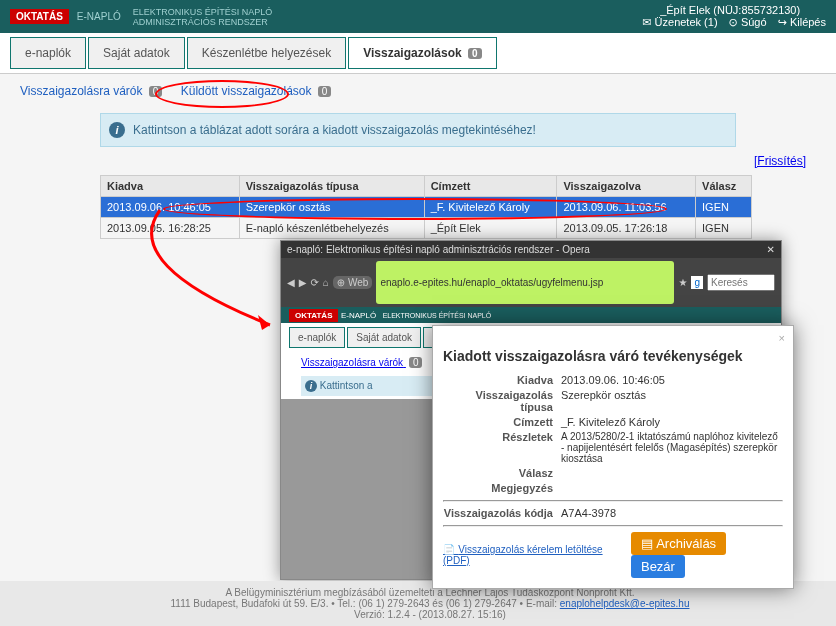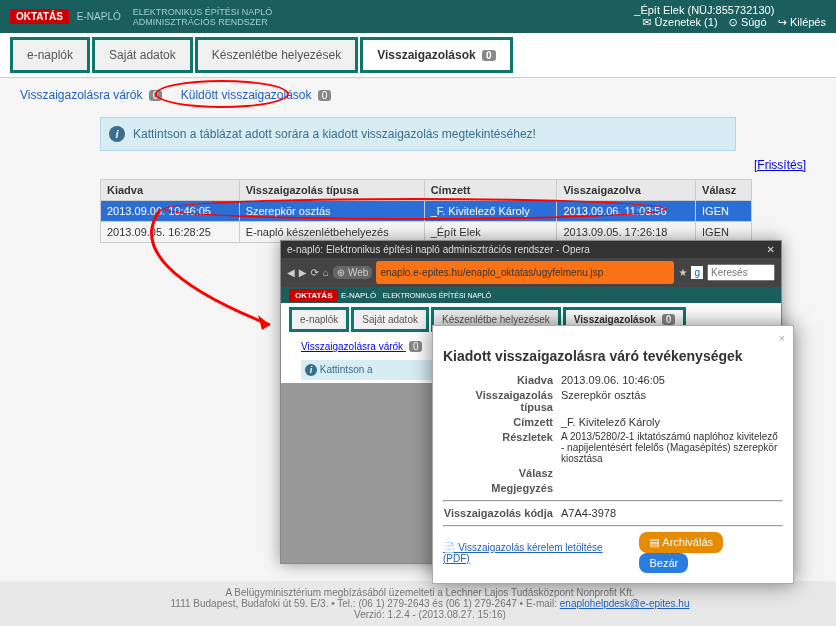--- a/index.html
+++ b/index.html
@@ -1,51 +1,51 @@
 <!DOCTYPE html>
 <html><head>
 <meta charset="utf-8">
 <style>
 body{margin:0;font-family:Arial,sans-serif;font-size:12px;background:#f5f5f5;color:#333;width:836px;height:626px;overflow:hidden;position:relative}
 .header{background:#1a5e5e;color:#fff;padding:4px 10px;display:flex;justify-content:space-between;align-items:center}
 .header-left{display:flex;align-items:center;gap:8px}
 .logo-badge{background:#c00;color:#fff;padding:2px 6px;font-size:10px;font-weight:bold}
 .header-sub{font-size:9px;color:#a0d0d0}
-.header-right{font-size:11px;text-align:left}
+.header-right{font-size:11px;text-align:center}
 .header-right a{color:#fff;text-decoration:none;margin-left:8px}
 .tab-bar{background:#fff;border-bottom:1px solid #ccc;padding:4px 10px;display:flex;gap:2px}
-.tab{padding:8px 14px;background:#f0f0f0;border:3px solid #0f766e;cursor:pointer;font-size:12px;color:#555}
+.tab{padding:8px 14px;background:#f0f0f0;border:1px solid #0f766e;cursor:pointer;font-size:12px;color:#555}
 .tab.active{background:#fff;color:#333;font-weight:bold}
 .badge{display:inline-block;background:#888;color:#fff;border-radius:3px;padding:0 4px;font-size:10px;margin-left:3px}
 .subtabs{padding:10px 20px}
 .subtabs a{color:#2060c0;text-decoration:none;margin-right:15px}
 .info-bar{background:#d8ecf4;border:1px solid #b0d8e8;margin:5px 100px;padding:8px;color:#3a6e8e;font-size:12px;display:flex;align-items:center;gap:8px}
 .info-icon{width:16px;height:16px;background:#3a6e8e;color:#fff;border-radius:50%;display:inline-flex;align-items:center;justify-content:center;font-style:italic;font-weight:bold;font-size:11px}
 .refresh{text-align:right;padding:2px 30px;color:#2060c0}
 .data-table{width:78%;margin:5px 100px;border-collapse:collapse;font-size:11px}
 .data-table th{background:#e8e8e8;border:1px solid #ccc;padding:4px 6px;text-align:left;font-weight:bold}
 .data-table td{border:1px solid #ccc;padding:4px 6px}
 .data-table tr.sel td{background:#2a6ed6;color:#fff}
 .red-circle{position:absolute;border:2px solid red;border-radius:50%;pointer-events:none}
 .arrow{position:absolute;pointer-events:none}
 .popup-window{position:absolute;left:280px;top:240px;width:500px;box-shadow:0 0 15px rgba(0,0,0,0.4);background:#fff;border:1px solid #888}
 .popup-titlebar{background:#333;color:#ddd;padding:3px 6px;font-size:10px;display:flex;justify-content:space-between}
 .popup-toolbar{background:#444;padding:3px 6px;display:flex;align-items:center;gap:4px;font-size:10px;color:#ccc}
-.popup-url{background:#f97316;color:#333;flex:1;padding:6px 4px;border-radius:3px}
+.popup-url{background:#bef264;color:#333;flex:1;padding:16px 4px;border-radius:3px}
 .popup-inner-header{background:#1a5e5e;color:#fff;padding:3px 8px;font-size:9px}
 .popup-tabs{background:#fff;padding:4px 8px;display:flex;gap:2px;font-size:10px}
 .popup-tabs .tab{padding:4px 8px;font-size:10px}
 .popup-subtab{padding:5px 20px;font-size:10px;color:#2060c0}
 .popup-info{background:#d8ecf4;margin:3px 20px;padding:4px;font-size:10px;color:#3a6e8e}
 .modal{position:absolute;left:432px;top:325px;width:340px;background:#fff;border:1px solid #aaa;box-shadow:0 0 20px rgba(0,0,0,0.5);padding:10px;font-size:11px;z-index:10}
 .modal h3{margin:12px 0 10px 0;font-size:14px}
 .modal-row{display:flex;margin:3px 0}
 .modal-label{width:110px;text-align:right;font-weight:bold;padding-right:8px;color:#555}
 .modal-val{flex:1;color:#333}
-.btn{display:inline-block;padding:4px 10px;border-radius:8px;color:#fff;font-size:11px;cursor:pointer;margin-left:12px}
+.btn{display:inline-block;padding:4px 10px;border-radius:3px;color:#fff;font-size:13px;cursor:pointer;margin-left:12px}
 .btn-orange{background:#e68a00}
 .btn-blue{background:#2a7de0}
 .pdf-link{color:#2060c0;font-size:10px}
 .footer{position:absolute;bottom:0;width:100%;text-align:center;font-size:10px;color:#777;padding:6px 12px;background:#e8e8e8}
 .footer a{color:#2060c0}
 .close-x{position:absolute;top:6px;right:8px;color:#aaa;cursor:pointer}
 </style>
 </head>
 <body>
 

